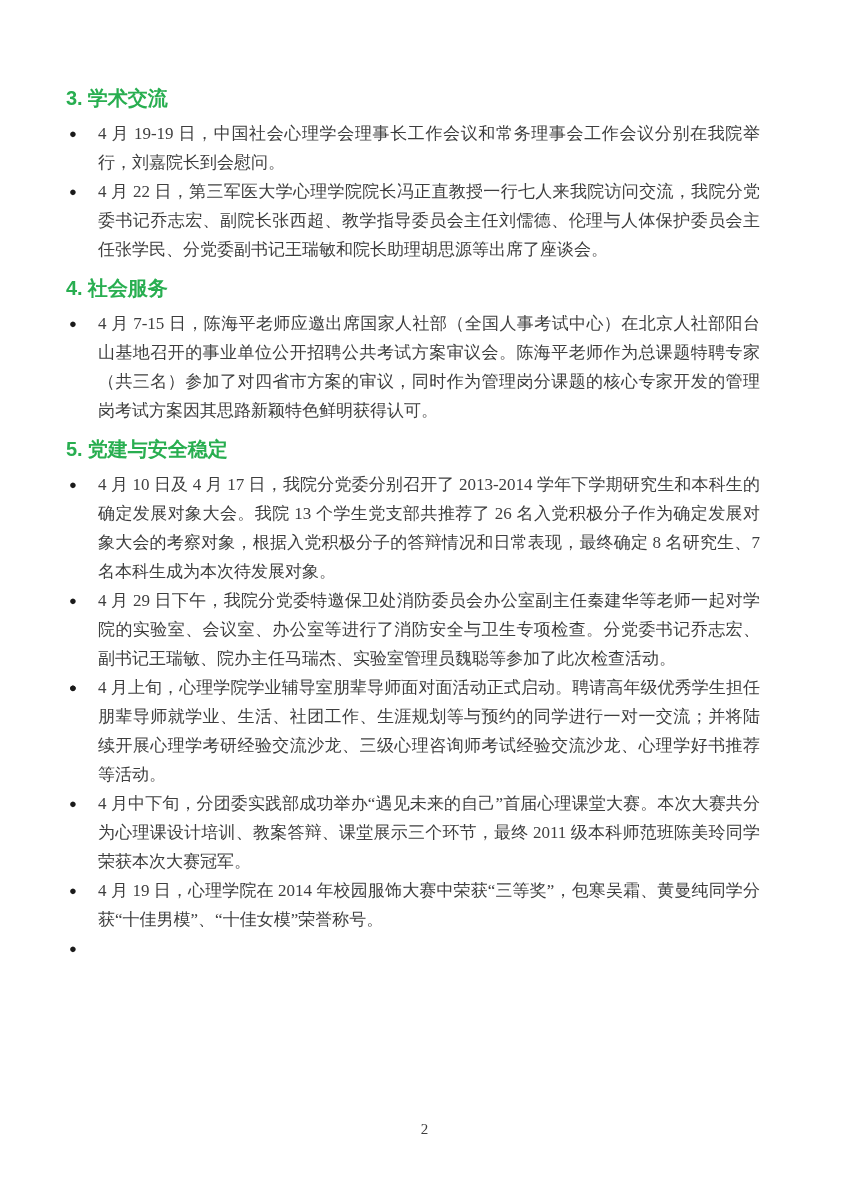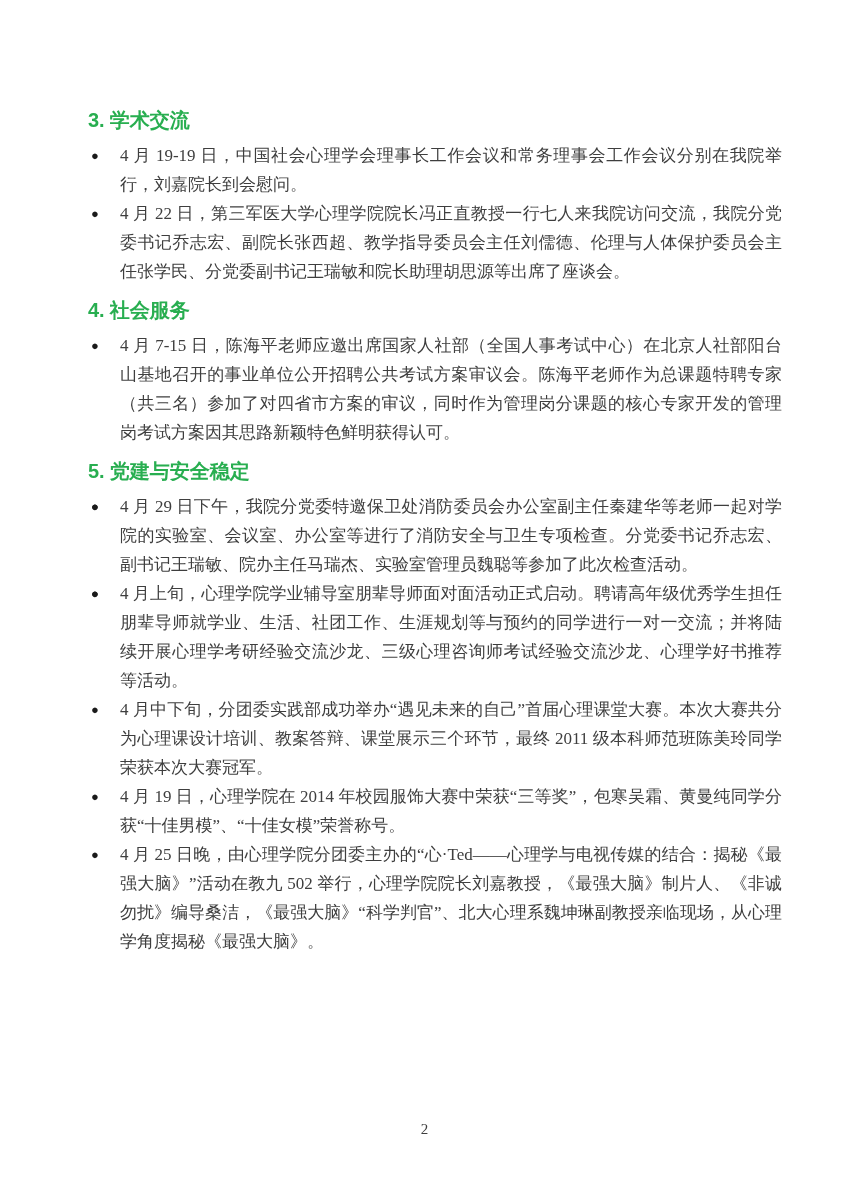--- a/index.html
+++ b/index.html
@@ -11,24 +11,24 @@
     position: relative;
     width: 849px;
     height: 1200px;
     margin: 0 auto;
     background: #ffffff;
     overflow: hidden;
     font-family: "Liberation Serif", serif;
   }
   .content {
     position: absolute;
-    left: 88px;
+    left: 66px;
     top: 0;
     width: 694px;
-    padding-top: 96px;
+    padding-top: 74px;
   }
   .section-heading {
     font-family: "Liberation Sans", sans-serif;
     font-weight: bold;
     font-size: 20px;
     line-height: 28px;
     color: #28ae50;
     margin: 10px 0 7px 0;
   }
   .section-heading .num {
@@ -103,20 +103,21 @@
   </section>
 
   <section class="report-section">
     <h2 class="section-heading">
       <span class="num">5.</span><span class="title">党建与安全稳定</span>
     </h2>
     <ul class="bullet-list">
 
     <li class="bullet-item">
         <span class="bullet-marker">●</span>
+        <span class="bullet-text">4 月 10 日及 4 月 17 日，我院分党委分别召开了 2013-2014 学年下学期研究生和本科生的确定发展对象大会。我院 13 个学生党支部共推荐了 26 名入党积极分子作为确定发展对象大会的考察对象，根据入党积极分子的答辩情况和日常表现，最终确定 8 名研究生、7 名本科生成为本次待发展对象。</span>
       </li>
           <li class="bullet-item">
         <span class="bullet-marker">●</span>
         <span class="bullet-text">4 月 29 日下午，我院分党委特邀保卫处消防委员会办公室副主任秦建华等老师一起对学院的实验室、会议室、办公室等进行了消防安全与卫生专项检查。分党委书记乔志宏、副书记王瑞敏、院办主任马瑞杰、实验室管理员魏聪等参加了此次检查活动。</span>
       </li>
         </ul>
   </section>
 
   <section class="report-section">
     <ul class="bullet-list">
@@ -131,21 +132,20 @@
           <li class="bullet-item">
         <span class="bullet-marker">●</span>
         <span class="bullet-text">4 月中下旬，分团委实践部成功举办“遇见未来的自己”首届心理课堂大赛。本次大赛共分为心理课设计培训、教案答辩、课堂展示三个环节，最终 2011 级本科师范班陈美玲同学荣获本次大赛冠军。</span>
       </li>
           <li class="bullet-item">
         <span class="bullet-marker">●</span>
         <span class="bullet-text">4 月 19 日，心理学院在 2014 年校园服饰大赛中荣获“三等奖”，包寒吴霜、黄曼纯同学分获“十佳男模”、“十佳女模”荣誉称号。</span>
       </li>
           <li class="bullet-item">
         <span class="bullet-marker">●</span>
-        <span class="bullet-text">4 月 25 日晚，由心理学院分团委主办的“心·Ted——心理学与电视传媒的结合：揭秘《最强大脑》”活动在教九 502 举行，心理学院院长刘嘉教授，《最强大脑》制片人、《非诚勿扰》编导桑洁，《最强大脑》“科学判官”、北大心理系魏坤琳副教授亲临现场，从心理学角度揭秘《最强大脑》。</span>
       </li>
         </ul>
   </section>
 </main>
   <div class="page-footer">
     <span>2</span>
   </div>
 </div>
 
 </body></html>

